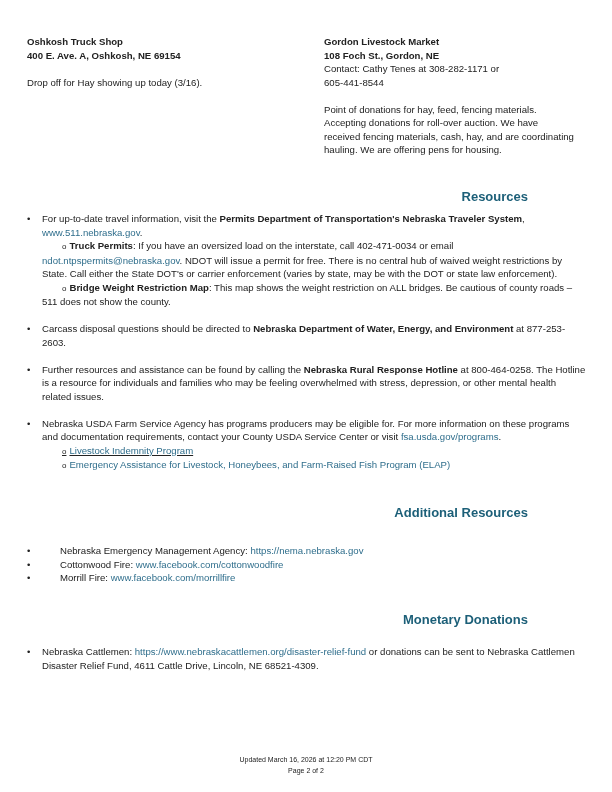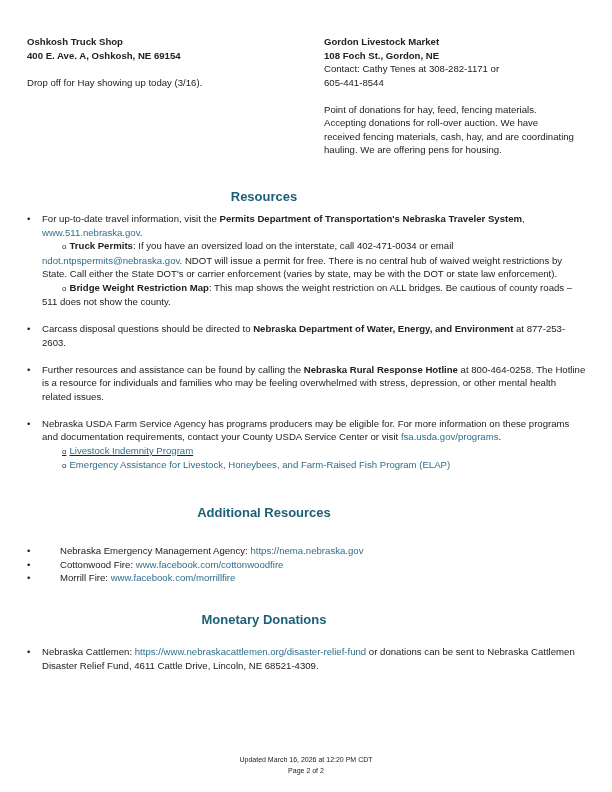--- a/index.html
+++ b/index.html
@@ -3,21 +3,21 @@
 <meta charset="utf-8">
 <style>
   html, body { margin:0; padding:0; background:#ffffff; }
   body { width:612px; height:792px; position:relative; overflow:hidden;
          font-family:"Liberation Sans", sans-serif; color:#222; font-size:9.6px; line-height:13.5px; }
   .col { position:absolute; top:35px; }
   .col-left { left:27px; width:280px; }
   .col-right { left:324px; width:250px; }
   .b { font-weight:bold; }
   .gap { height:13.5px; }
-  .heading { position:absolute; left:0; width:528px; text-align:center;
+  .heading { position:absolute; left:0; width:528px; text-align:right;
              font-weight:bold; font-size:13px; color:#1c5f78; }
   .section { position:absolute; left:27px; width:560px; }
   .bullet-row { position:relative; padding-left:15px; }
   .dot { position:absolute; left:0; top:0; width:10px; }
   .link { color:#2f6e8c; text-decoration:none; }
   .sub { padding-left:20px; }
   .sub-mark { font-size:8px; margin-right:3px; }
   .add-row { position:relative; padding-left:33px; }
   .footer { position:absolute; left:0; width:612px; text-align:center; font-size:7px; line-height:11px; color:#222; }
 </style>

